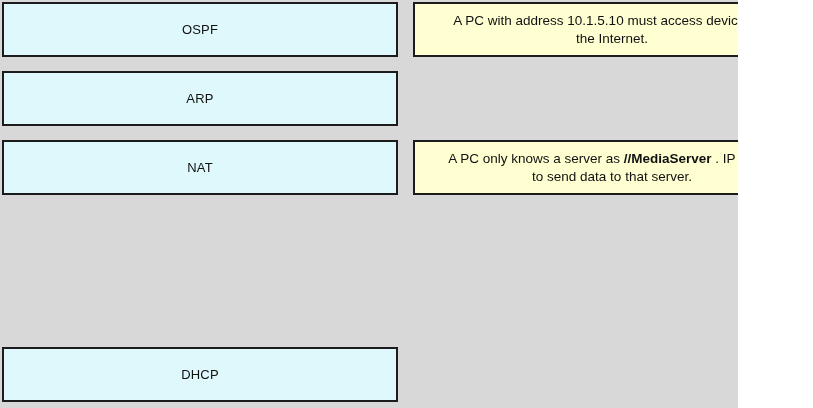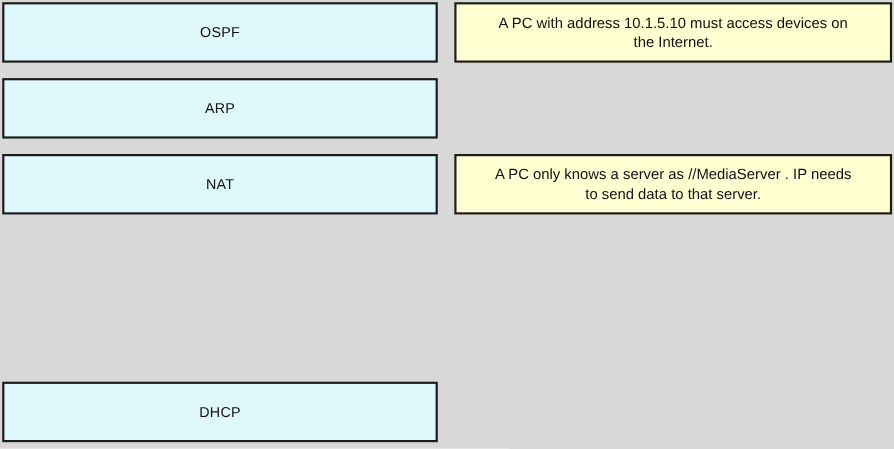--- a/index.html
+++ b/index.html
@@ -9,21 +9,21 @@
     --border: #1c1c1c;
     --text: #111111;
   }
   html, body { margin: 0; padding: 0; }
   body {
     font-family: "Liberation Sans", sans-serif;
     background: #ffffff;
   }
   .canvas {
     position: relative;
-    width: 813px;
+    width: 738px;
     height: 408px;
     background: var(--bg);
     overflow: hidden;
   }
   .board {
     position: absolute;
     top: 2px;
     left: 2px;
     display: grid;
     grid-template-columns: 396px 398px;
@@ -51,21 +51,21 @@
     color: var(--text);
     letter-spacing: 0.2px;
   }
   .desc {
     margin: 14px;
     font-size: 13.5px;
     line-height: 1.32;
     color: var(--text);
     white-space: pre-line;
   }
-  .desc b { font-weight: normal; }
+  .desc b { font-weight: bold; }
 </style>
 </head>
 <body>
 
 <div class="canvas">
   <div class="board">
 
     <div class="box left c1 r1">
       <span class="label">OSPF</span>
     </div>

